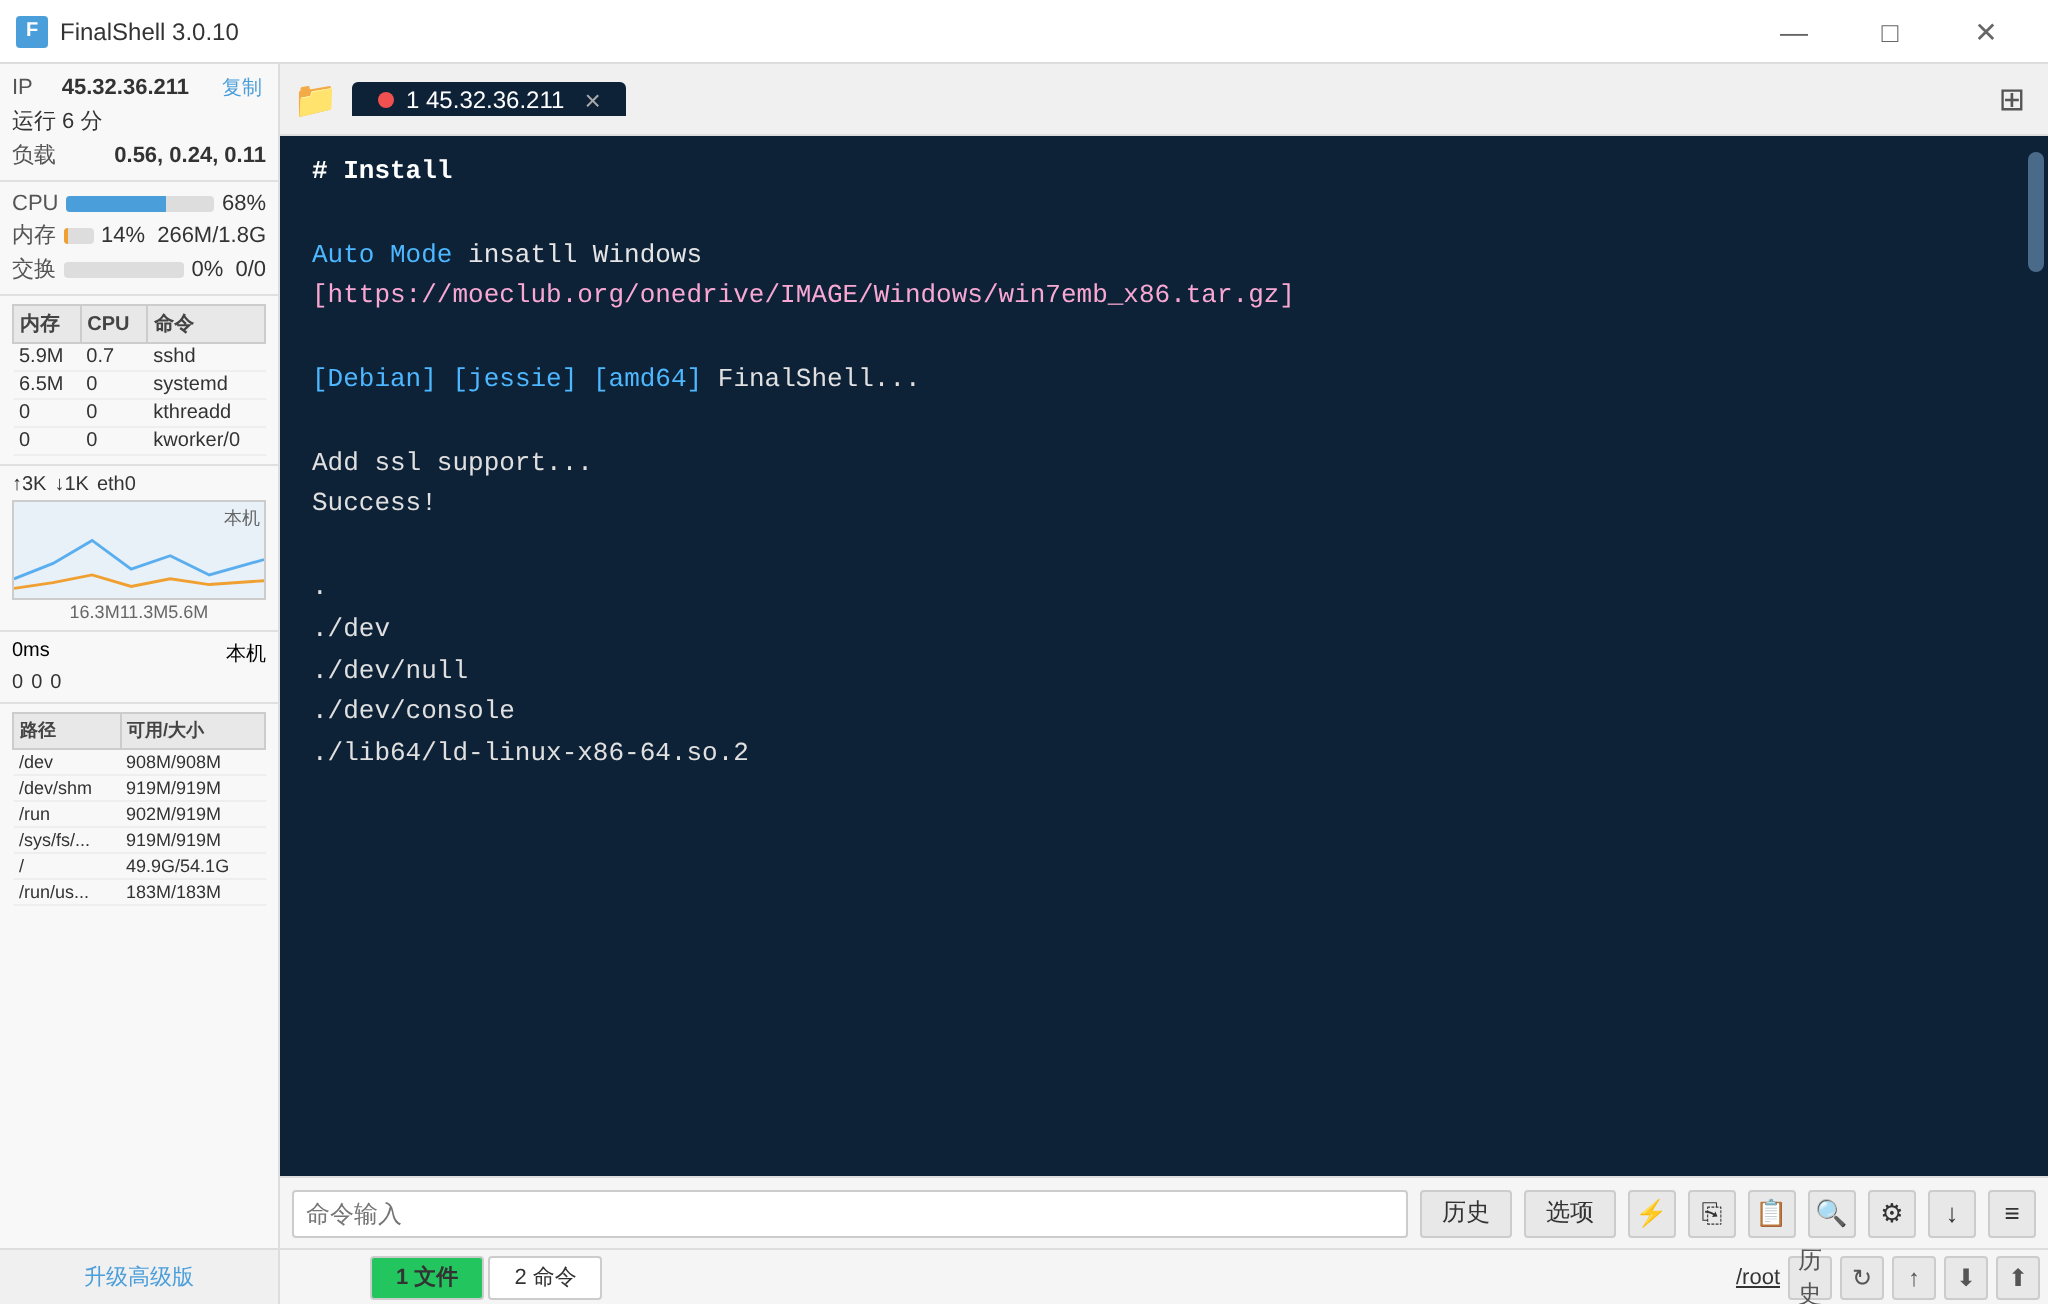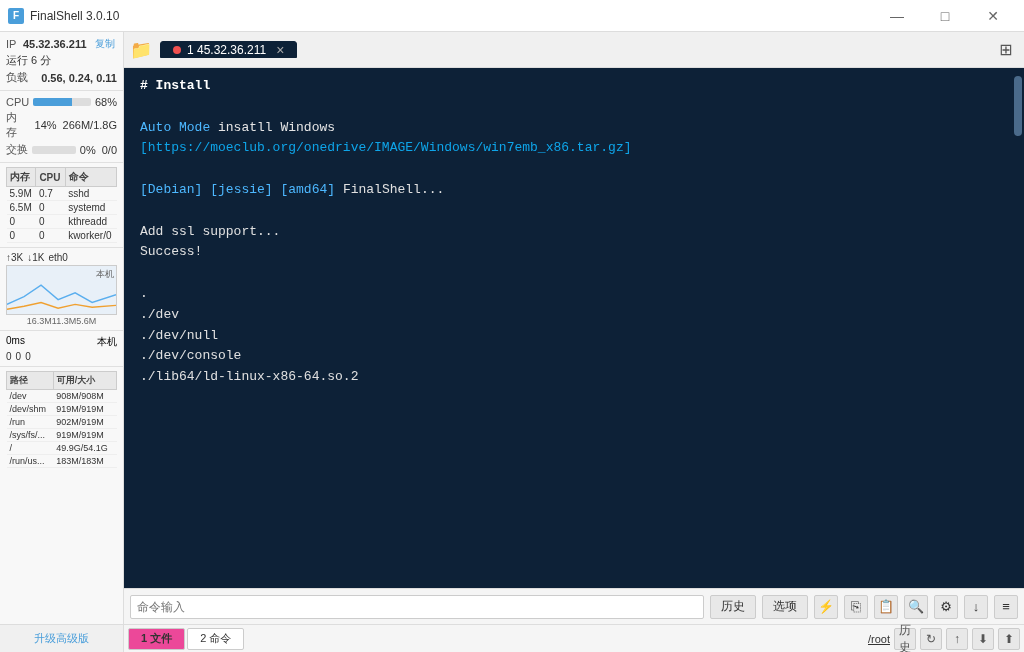--- a/index.html
+++ b/index.html
@@ -61,21 +61,21 @@
 
     
     .main-layout {
       display: flex;
       flex: 1;
       overflow: hidden;
     }
 
     
     .sidebar {
-      width: 124px;
+      width: 140px;
       background: #f8f8f8;
       border-right: 1px solid #ddd;
       display: flex;
       flex-direction: column;
       flex-shrink: 0;
       font-size: 11px;
     }
     .sidebar-section {
       padding: 4px 6px;
       border-bottom: 1px solid #e0e0e0;
@@ -307,21 +307,21 @@
       padding: 8px 16px;
       overflow-y: auto;
       line-height: 1.6;
     }
     .terminal .cmd-line {
       color: #e0e0e0;
     }
     .terminal .yellow { color: #e5e5e5; }
     .terminal .cyan { color: #4db8ff; }
     .terminal .white-bold { color: #ffffff; font-weight: bold; }
-    .terminal .blue { color: #0ea5e9; }
+    .terminal .blue { color: #f9a8d4; }
 
     
     .cmd-bar {
       height: 36px;
       background: #f5f5f5;
       border-top: 1px solid #ddd;
       display: flex;
       align-items: center;
       padding: 0 6px;
       gap: 6px;
@@ -384,22 +384,23 @@
       border: 1px solid #ccc;
       background: #ffffff;
       cursor: pointer;
       font-size: 11px;
       color: #333;
       display: flex;
       align-items: center;
       border-radius: 2px;
     }
     .bottom-tab.active {
-      background: #ec4899;
+      background: #22c55e;
       font-weight: 600;
+      margin-left: 41px;
     }
     .bottom-bar-right {
       display: flex;
       align-items: center;
       gap: 4px;
     }
     .bottom-path {
       font-size: 11px;
       color: #333;
       padding-left: 8px;

